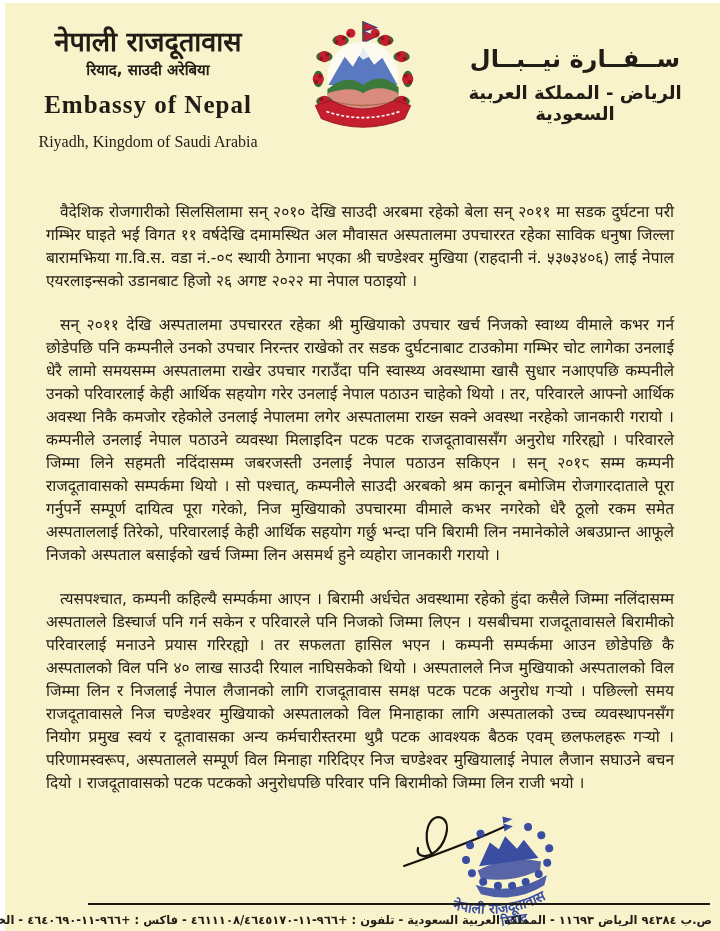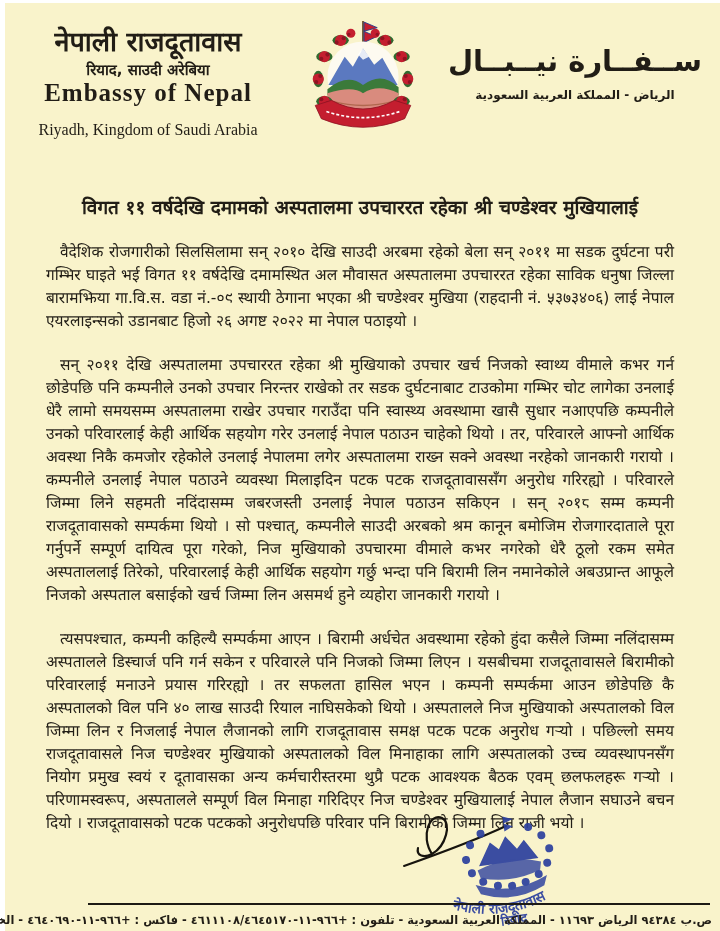--- a/index.html
+++ b/index.html
@@ -12,26 +12,26 @@
     overflow: hidden;
   }
   .scan-edge-left { position:absolute; left:0; top:0; width:5px; height:100%; background:#ffffff; }
   .scan-edge-top  { position:absolute; left:0; top:0; width:100%; height:3px; background:#ffffff; }
 
   
   .header { display:flex; justify-content:space-between; align-items:flex-start; padding:26px 14px 0 14px; }
   .header-left { width:268px; text-align:center; }
   .np1 { font-size:27px; font-weight:bold; line-height:1.15; }
   .np2 { font-size:15px; font-weight:bold; margin-top:2px; }
-  .en1 { font-family:"Liberation Serif", serif; font-size:25px; font-weight:bold; letter-spacing:1px; margin-top:0; }
+  .en1 { font-family:"Liberation Serif", serif; font-size:25px; font-weight:bold; letter-spacing:1px; margin-top:12px; }
   .en2 { font-family:"Liberation Serif", serif; font-size:16px; margin-top:14px; }
   .header-emblem { width:122px; margin-top:-8px; }
   .header-right { width:262px; text-align:center; padding-top:20px; direction:rtl; }
-  .ar1 { font-size:29px; font-weight:bold; line-height:1.1; }
-  .ar2 { font-size:12px; font-weight:bold; margin-top:10px; }
+  .ar1 { font-size:24px; font-weight:bold; line-height:1.1; }
+  .ar2 { font-size:18px; font-weight:bold; margin-top:10px; }
 
   
   .subject { text-align:center; font-weight:bold; font-size:19px; line-height:36px; margin-top:50px; }
 
   
   .letter-body { margin:16px 46px 0 46px; font-size:15.5px; line-height:23px; text-align:justify; }
   .letter-body p { margin:0 0 21px 0; text-indent:14px; }
 
   
   .signature { position:absolute; left:398px; top:802px; }
@@ -153,21 +153,20 @@
     <path d="M24,92 Q60,104 96,92" stroke="#ffffff" stroke-width="1.6" fill="none" stroke-dasharray="3 2"></path>
   </svg>
 
   <div class="header-right">
     <div class="ar1">ســفــارة نيــبــال</div>
     <div class="ar2">الرياض - المملكة العربية السعودية</div>
   </div>
 </div>
 
 <div class="subject">
-  <div>विगत ११ वर्षदेखि दमामको अस्पतालमा उपचाररत रहेका श्री चण्डेश्वर मुखियालाई</div>
 </div>
 
 <div class="letter-body">
   <p>वैदेशिक रोजगारीको सिलसिलामा सन् २०१० देखि साउदी अरबमा रहेको बेला सन् २०११ मा सडक दुर्घटना परी गम्भिर घाइते भई विगत ११ वर्षदेखि दमामस्थित अल मौवासत अस्पतालमा उपचाररत रहेका साविक धनुषा जिल्ला बारामझिया गा.वि.स. वडा नं.-०९ स्थायी ठेगाना भएका श्री चण्डेश्वर मुखिया (राहदानी नं. ५३७३४०६) लाई नेपाल एयरलाइन्सको उडानबाट हिजो २६ अगष्ट २०२२ मा नेपाल पठाइयो ।</p>
   <p>सन् २०११ देखि अस्पतालमा उपचाररत रहेका श्री मुखियाको उपचार खर्च निजको स्वाथ्य वीमाले कभर गर्न छोडेपछि पनि कम्पनीले उनको उपचार निरन्तर राखेको तर सडक दुर्घटनाबाट टाउकोमा गम्भिर चोट लागेका उनलाई धेरै लामो समयसम्म अस्पतालमा राखेर उपचार गराउँदा पनि स्वास्थ्य अवस्थामा खासै सुधार नआएपछि कम्पनीले उनको परिवारलाई केही आर्थिक सहयोग गरेर उनलाई नेपाल पठाउन चाहेको थियो । तर, परिवारले आफ्नो आर्थिक अवस्था निकै कमजोर रहेकोले उनलाई नेपालमा लगेर अस्पतालमा राख्न सक्ने अवस्था नरहेको जानकारी गरायो । कम्पनीले उनलाई नेपाल पठाउने व्यवस्था मिलाइदिन पटक पटक राजदूतावाससँग अनुरोध गरिरह्यो । परिवारले जिम्मा लिने सहमती नदिंदासम्म जबरजस्ती उनलाई नेपाल पठाउन सकिएन । सन् २०१८ सम्म कम्पनी राजदूतावासको सम्पर्कमा थियो । सो पश्चात्, कम्पनीले साउदी अरबको श्रम कानून बमोजिम रोजगारदाताले पूरा गर्नुपर्ने सम्पूर्ण दायित्व पूरा गरेको, निज मुखियाको उपचारमा वीमाले कभर नगरेको धेरै ठूलो रकम समेत अस्पताललाई तिरेको, परिवारलाई केही आर्थिक सहयोग गर्छु भन्दा पनि बिरामी लिन नमानेकोले अबउप्रान्त आफूले निजको अस्पताल बसाईको खर्च जिम्मा लिन असमर्थ हुने व्यहोरा जानकारी गरायो ।</p>
   <p>त्यसपश्चात, कम्पनी कहिल्यै सम्पर्कमा आएन । बिरामी अर्धचेत अवस्थामा रहेको हुंदा कसैले जिम्मा नलिंदासम्म अस्पतालले डिस्चार्ज पनि गर्न सकेन र परिवारले पनि निजको जिम्मा लिएन । यसबीचमा राजदूतावासले बिरामीको परिवारलाई मनाउने प्रयास गरिरह्यो । तर सफलता हासिल भएन । कम्पनी सम्पर्कमा आउन छोडेपछि कै अस्पतालको विल पनि ४० लाख साउदी रियाल नाघिसकेको थियो । अस्पतालले निज मुखियाको अस्पतालको विल जिम्मा लिन र निजलाई नेपाल लैजानको लागि राजदूतावास समक्ष पटक पटक अनुरोध गऱ्यो । पछिल्लो समय राजदूतावासले निज चण्डेश्वर मुखियाको अस्पतालको विल मिनाहाका लागि अस्पतालको उच्च व्यवस्थापनसँग नियोग प्रमुख स्वयं र दूतावासका अन्य कर्मचारीस्तरमा थुप्रै पटक आवश्यक बैठक एवम् छलफलहरू गऱ्यो । परिणामस्वरूप, अस्पतालले सम्पूर्ण विल मिनाहा गरिदिएर निज चण्डेश्वर मुखियालाई नेपाल लैजान सघाउने बचन दियो । राजदूतावासको पटक पटकको अनुरोधपछि परिवार पनि बिरामीको जिम्मा लिन राजी भयो ।</p>
 </div>
 
 <svg class="signature" width="112" height="72" viewBox="0 0 112 72" aria-hidden="true">
   <path d="M34,52 C22,34 32,10 44,16 C54,21 48,44 34,52 C26,56 18,54 20,46" fill="none" stroke="#17140e" stroke-width="2.2" stroke-linecap="round"></path>

